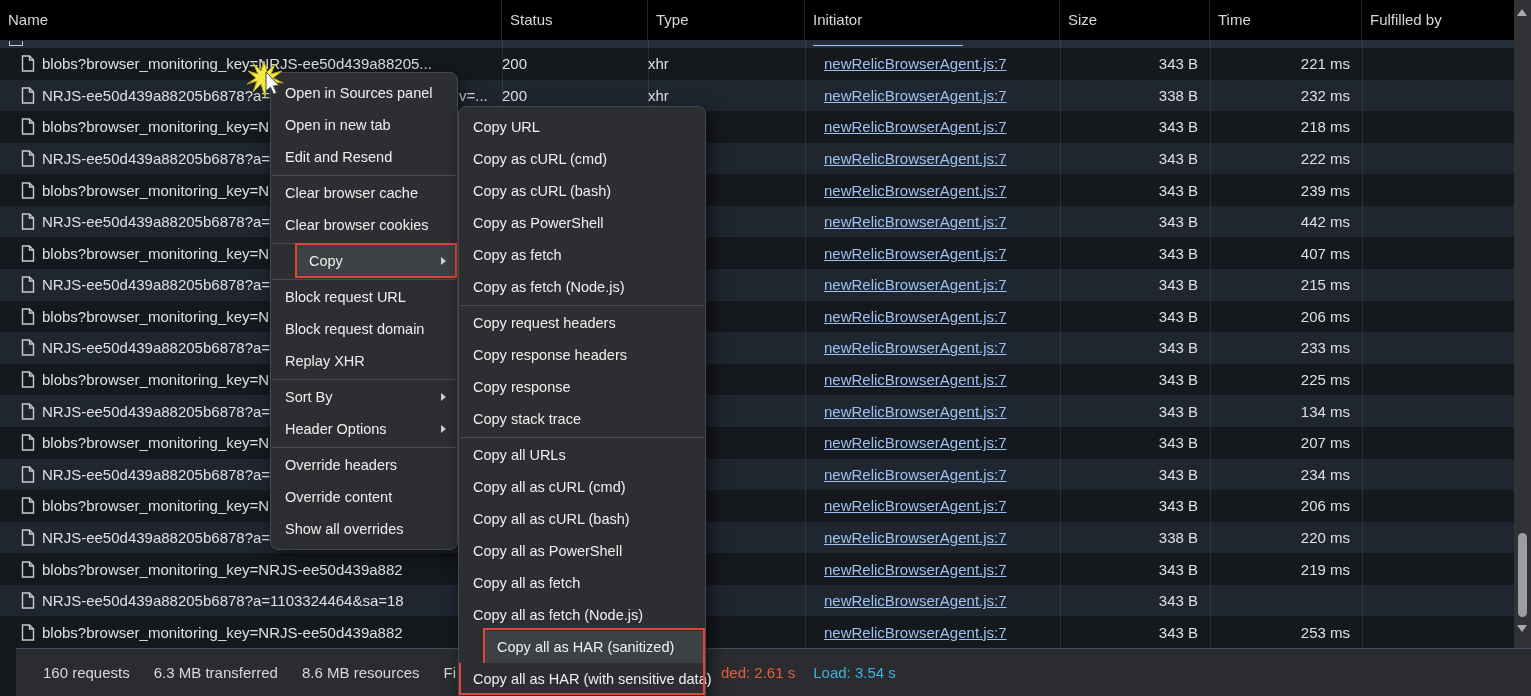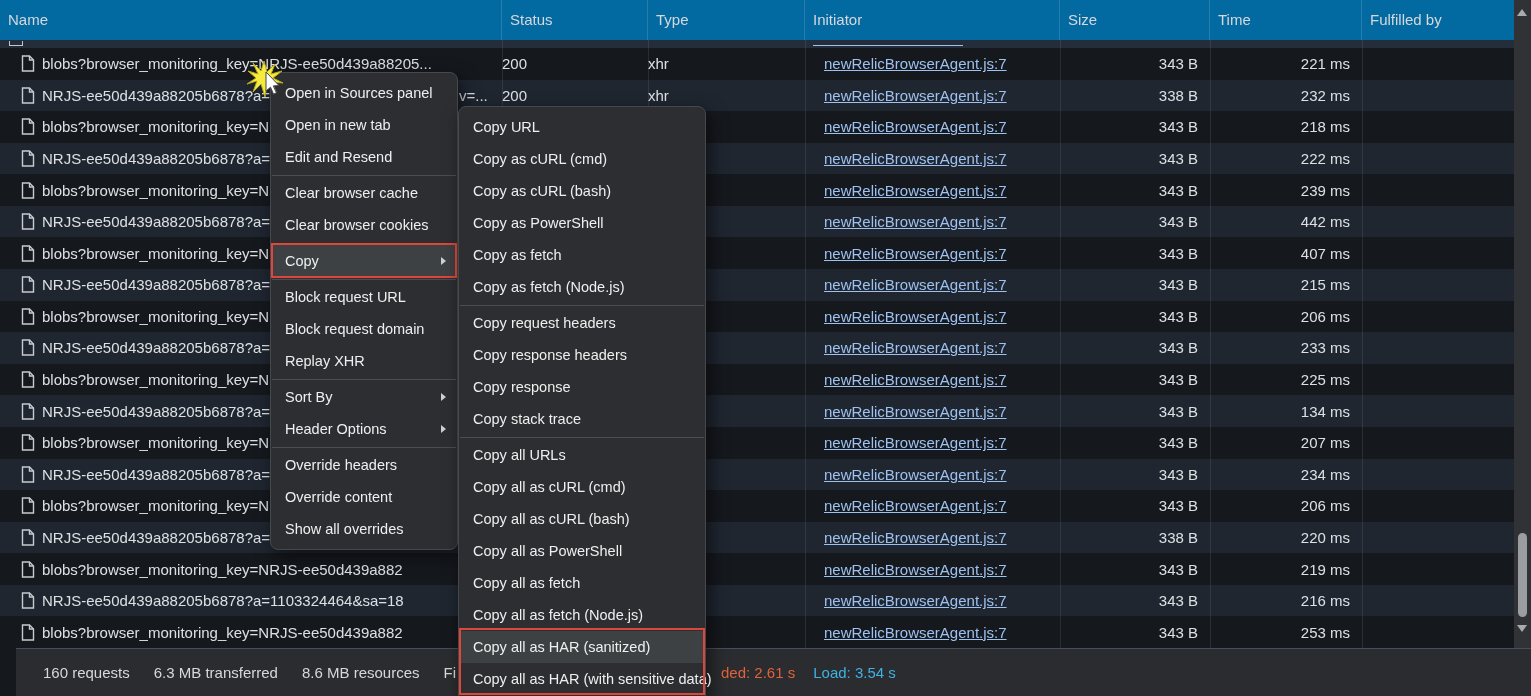--- a/index.html
+++ b/index.html
@@ -9,21 +9,21 @@
     background:#15181d;
     font-family:"Liberation Sans", sans-serif;
     -webkit-font-smoothing:antialiased;
   }
   .screen { position:absolute; inset:0; }
 
   
   .cols { display:grid; grid-template-columns:502px 146px 157px 255px 150px 152px 1fr; }
   .table-header {
     position:absolute; left:0; top:0; width:1514px; height:40px;
-    background:#0369a1; color:#d6d8db; font-size:15px; z-index:2;
+    background:#000000; color:#d6d8db; font-size:15px; z-index:2;
   }
   .hcell { line-height:40px; padding-left:8px; white-space:nowrap; overflow:hidden;
            border-right:1px solid rgba(255,255,255,0.14); }
   .hcell:last-child { border-right:none; }
 
   .rows { position:absolute; left:0; top:40px; width:1514px; height:608px;
           display:flex; flex-direction:column; z-index:1; }
   .partial-row { position:relative; height:8px; background:#242d3a; overflow:hidden; }
   .partial-underline { position:absolute; left:813px; bottom:2px; width:150px; height:0;
           border-bottom:1.5px solid #9dc1f0; }
@@ -67,21 +67,21 @@
                   display:flex; align-items:center; gap:18px; white-space:nowrap; }
 
   
   .menu { position:absolute; background:#2c2e31; border:1px solid #46484b;
           border-radius:8px; padding:4px 0; z-index:10;
           box-shadow:4px 6px 18px rgba(0,0,0,0.55); }
   .main-menu { left:270px; top:72px; width:188px; }
   .sub-menu  { left:458px; top:106px; width:248px; border-bottom-left-radius:0; border-bottom-right-radius:0; }
   .mi { position:relative; height:32px; display:flex; align-items:center;
         padding:0 14px; font-size:14.5px; color:#efefef; white-space:nowrap; cursor:default; }
-  .mi.hl { background:#3e4144; }
+  .mi.hl { background:#3e4144;margin-left:24px; }
   .mi-arrow { position:absolute; right:11px; top:11.5px; width:0; height:0;
         border-left:5px solid #cfcfcf; border-top:4.5px solid transparent;
         border-bottom:4.5px solid transparent; }
   .msep { height:1px; background:#4b4d50; margin:1.5px 1px; }
   .mi.annot-full::after, .mi.annot-top::after, .mi.annot-bottom::after {
         content:""; position:absolute; pointer-events:none; z-index:12;
         border:2px solid #e0453a; }
   .mi.annot-full::after   { inset:-2px 0 -1px 0; }
   .mi.annot-top::after    { inset:-3px 0 0 0; border-bottom:none; }
   .mi.annot-bottom::after { inset:0; border-top:none; }
@@ -476,21 +476,20 @@
       </span>
       <span class="nm">NRJS-ee50d439a88205b6878?a=1103324464&amp;sa=18</span>
 
     </div>
     <div class="cell status">200</div>
     <div class="cell type">xhr</div>
     <div class="cell initiator">
           <span class="link">newRelicBrowserAgent.js:7</span>
         </div>
     <div class="cell size">343 B</div>
-    <div class="cell time">216 ms</div>
     <div class="cell fulfilled"></div>
   </div>
 
   <div class="row cols odd">
     <div class="cell name">
       <span class="doc-icon">
         <svg width="14" height="17" viewBox="0 0 14 17">
           <path d="M1.5 1 H8.5 L12.5 5 V16 H1.5 Z" fill="none" stroke="#c9cbce" stroke-width="1.4"></path>
           <path d="M8.5 1 V5 H12.5" fill="none" stroke="#c9cbce" stroke-width="1.4"></path>
         </svg>

